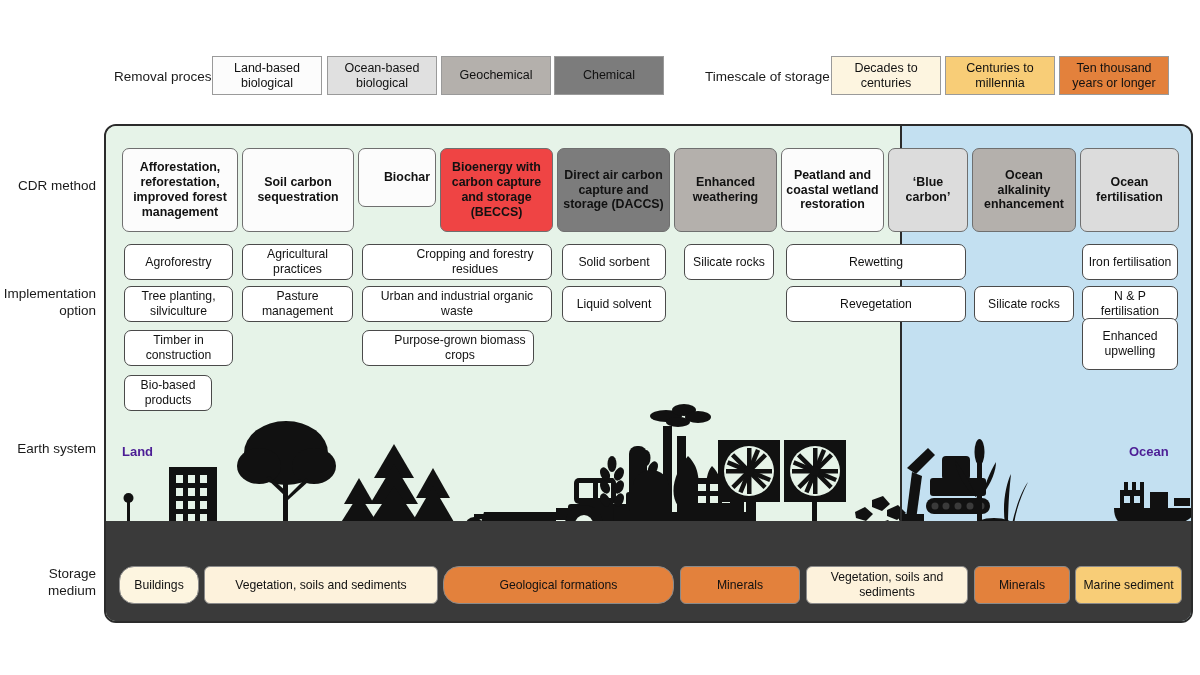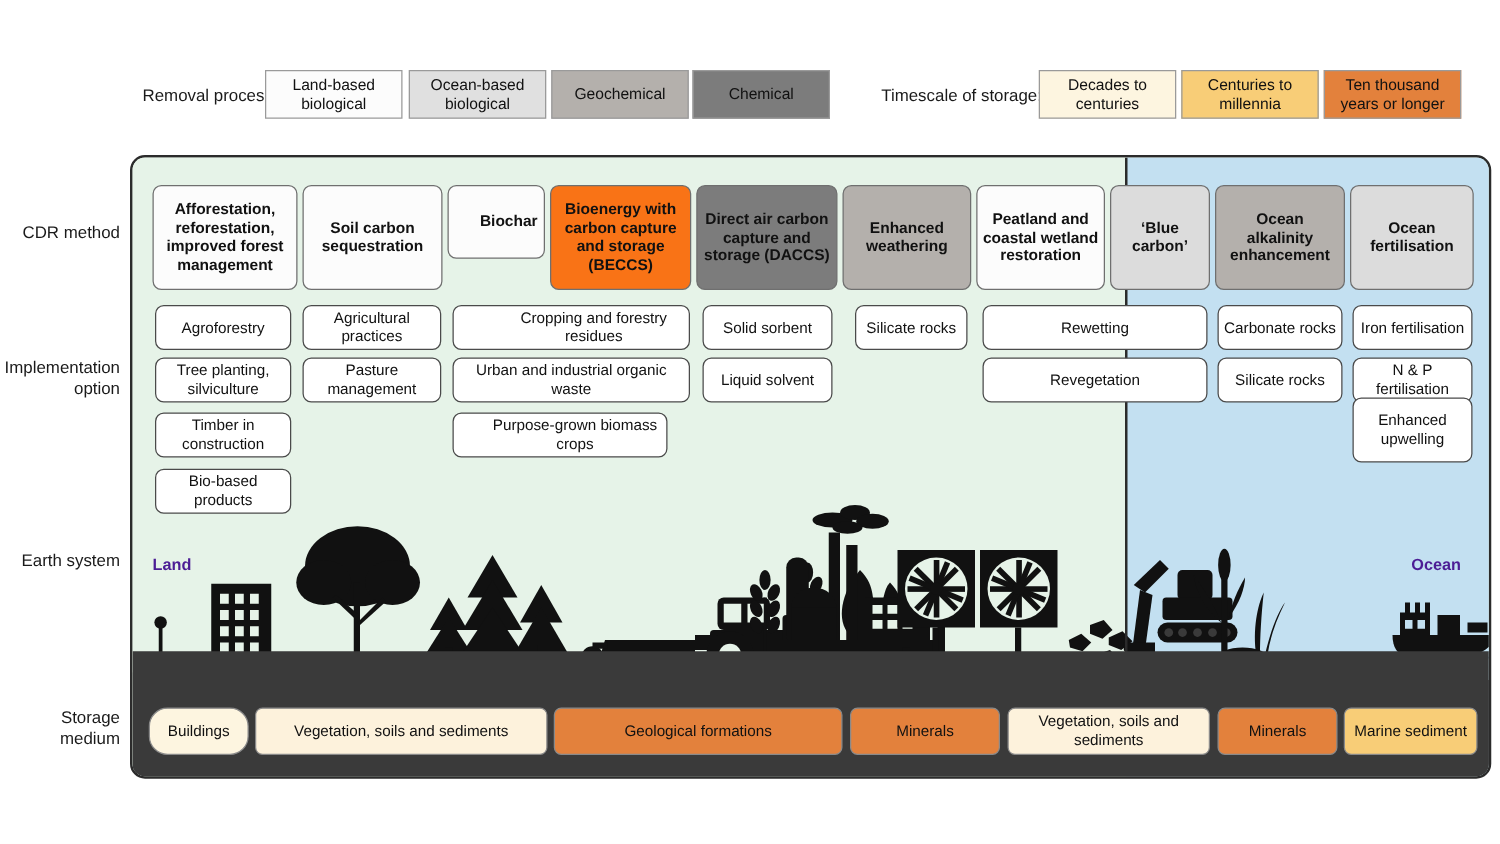--- a/index.html
+++ b/index.html
@@ -392,21 +392,21 @@
       </div>
 
     <div class="box cdr" style="left:136px; top:22px; width:112px; height:84px; background:#fcfcfc;">
       <span>Soil carbon sequestration</span>
       </div>
 
     <div class="box cdr" style="left:252px; top:22px; width:78px; height:59px; background:#fcfcfc;padding-left:24px;">
       <span>Biochar</span>
       </div>
 
-    <div class="box cdr" style="left:334px; top:22px; width:113px; height:84px; background:#f97316;">
+    <div class="box cdr" style="left:334px; top:22px; width:113px; height:84px; background:#ef4444;">
       <span>Bioenergy with carbon capture and storage (BECCS)</span>
       </div>
 
     <div class="box cdr" style="left:451px; top:22px; width:113px; height:84px; background:#7c7c7c;">
       <span>Direct air carbon capture and storage (DACCS)</span>
       </div>
 
     <div class="box cdr" style="left:568px; top:22px; width:103px; height:84px; background:#b4b0ac;">
       <span>Enhanced weathering</span>
       </div>
@@ -429,21 +429,21 @@
 
     <div class="box impl" style="left:18px; top:118px; width:109px; height:36px;">
       <span>Agroforestry</span>
       </div>
     <div class="box impl" style="left:18px; top:160px; width:109px; height:36px;">
       <span>Tree planting, silviculture</span>
       </div>
     <div class="box impl" style="left:18px; top:204px; width:109px; height:36px;">
       <span>Timber in construction</span>
       </div>
-    <div class="box impl" style="left:18px; top:249px; width:109px; height:36px;">
+    <div class="box impl" style="left:18px; top:249px; width:88px; height:36px;">
       <span>Bio-based products</span>
       </div>
 
     <div class="box impl" style="left:136px; top:118px; width:111px; height:36px;">
       <span>Agricultural practices</span>
       </div>
     <div class="box impl" style="left:136px; top:160px; width:111px; height:36px;">
       <span>Pasture management</span>
       </div>
 
@@ -468,23 +468,20 @@
       <span>Silicate rocks</span>
       </div>
 
     <div class="box impl" style="left:680px; top:118px; width:180px; height:36px;">
       <span>Rewetting</span>
       </div>
     <div class="box impl" style="left:680px; top:160px; width:180px; height:36px;">
       <span>Revegetation</span>
       </div>
 
-    <div class="box impl" style="left:868px; top:118px; width:100px; height:36px;">
-      <span>Carbonate rocks</span>
-      </div>
     <div class="box impl" style="left:868px; top:160px; width:100px; height:36px;">
       <span>Silicate rocks</span>
       </div>
 
     <div class="box impl" style="left:976px; top:118px; width:96px; height:36px;">
       <span>Iron fertilisation</span>
       </div>
     <div class="box impl" style="left:976px; top:160px; width:96px; height:36px;">
       <span>N &amp; P fertilisation</span>
       </div>
@@ -493,21 +490,21 @@
       </div>
 
     <div class="box storage" style="left:13px; top:440px; width:80px; height:38px; background:#fdf5e0;border-radius:15px;">
       <span>Buildings</span>
       </div>
 
     <div class="box storage" style="left:98px; top:440px; width:234px; height:38px; background:#fdf2dc;">
       <span>Vegetation, soils and sediments</span>
       </div>
 
-    <div class="box storage" style="left:337px; top:440px; width:231px; height:38px; background:#e3813c;">
+    <div class="box storage" style="left:337px; top:440px; width:231px; height:38px; background:#e3813c;border-radius:16px;">
       <span>Geological formations</span>
       </div>
 
     <div class="box storage" style="left:574px; top:440px; width:120px; height:38px; background:#e3813c;">
       <span>Minerals</span>
       </div>
 
     <div class="box storage" style="left:700px; top:440px; width:162px; height:38px; background:#fdf2dc;">
       <span>Vegetation, soils and sediments</span>
       </div>

